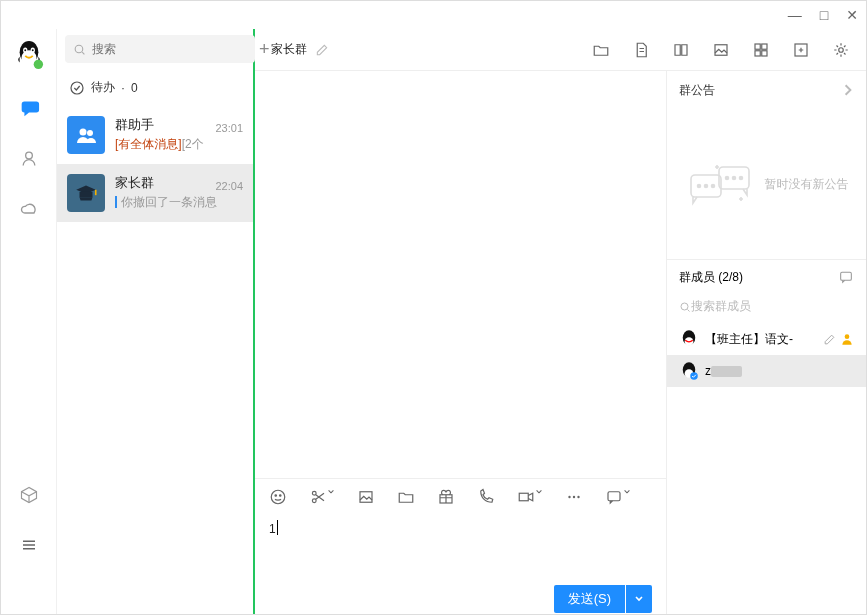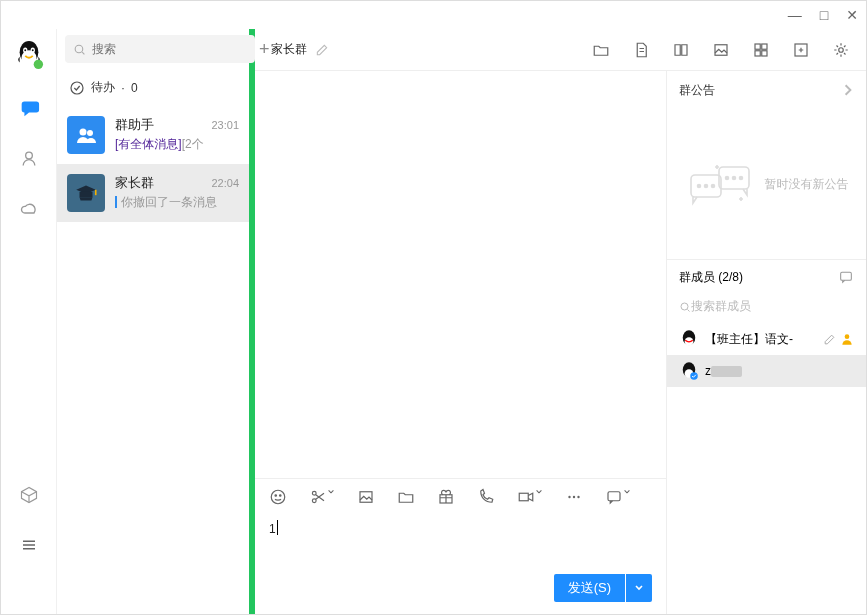--- a/index.html
+++ b/index.html
@@ -5,55 +5,55 @@
     *{box-sizing:border-box;margin:0;padding:0;font-family:"Microsoft YaHei","PingFang SC",sans-serif;font-size:12px;user-select:none}
     body{width:867px;height:615px;overflow:hidden;background:#fff;border:1px solid #ddd;display:flex;flex-direction:column}
     .window-ctrl{height:28px;display:flex;justify-content:flex-end;align-items:center;padding-right:8px;gap:18px}
     .window-ctrl span{color:#666;cursor:pointer;font-size:14px;line-height:1}
     .main{flex:1;display:flex;min-height:0}
     
     .rail{width:56px;display:flex;flex-direction:column;align-items:center;padding-top:10px;gap:28px;border-right:1px solid #f0f0f0;position:relative}
     .rail .spacer{flex:1}
     .rail-icon{width:22px;height:22px;display:flex;align-items:center;justify-content:center;color:#8a8a8a}
     
-    .convs{width:198px;display:flex;flex-direction:column;border-right:6px solid #22c55e}
+    .convs{width:198px;display:flex;flex-direction:column;border-right:2px solid #22c55e}
     .search-row{display:flex;align-items:center;gap:4px;padding:6px 8px}
     .search-box{flex:1;height:28px;background:#f3f3f3;border-radius:4px;display:flex;align-items:center;padding:0 8px;gap:6px;color:#999}
     .search-box svg{flex:none}
     .search-box input{flex:1;border:none;background:transparent;outline:none;font-size:12px;color:#333}
     .plus-btn{width:28px;height:28px;display:flex;align-items:center;justify-content:center;color:#888;font-size:18px;cursor:pointer}
     .todo-row{display:flex;align-items:center;gap:6px;padding:10px 12px;color:#333;font-size:13px}
     .todo-row svg{flex:none}
     .conv-item{display:flex;align-items:flex-start;padding:10px 10px;gap:10px;cursor:pointer}
     .conv-item.active{background:#ebebeb}
     .avatar{width:38px;height:38px;border-radius:4px;display:flex;align-items:center;justify-content:center;flex:none}
     .avatar.blue{background:#2d8cf0}
     .avatar.teal{background:#3d6a88}
     .conv-body{flex:1;min-width:0}
-    .conv-top{display:flex;justify-content:space-between;align-items:center}
+    .conv-top{display:flex;justify-content:space-between;align-items:flex-end}
     .conv-name{font-size:13px;color:#222}
     .conv-time{font-size:11px;color:#999}
     .conv-sub{font-size:12px;color:#999;margin-top:2px;white-space:nowrap;overflow:hidden;text-overflow:ellipsis}
-    .conv-sub .orange{color:#4c1d95}
+    .conv-sub .orange{color:#c2410c}
     .conv-sub .bar{display:inline-block;width:2px;height:12px;background:#2d8cf0;margin-right:4px;vertical-align:-2px}
     
     .chat{flex:1;display:flex;flex-direction:column;min-width:0}
     .chat-head{height:42px;display:flex;align-items:center;padding:0 16px;justify-content:space-between;border-bottom:1px solid #eee}
     .chat-title{display:flex;align-items:center;gap:8px;font-size:16px;color:#222}
     .head-icons{display:flex;align-items:center;gap:22px;color:#666}
     .head-icons span{cursor:pointer;display:flex}
     .chat-body{flex:1;display:flex;min-height:0}
     .msg-col{flex:1;display:flex;flex-direction:column;min-width:0}
     .msgs{flex:1}
     .toolbar{height:36px;border-top:1px solid #eee;display:flex;align-items:center;gap:22px;padding:0 14px;color:#666}
     .toolbar span{cursor:pointer;display:flex}
     .input-area{height:100px;padding:6px 14px;font-size:13px;color:#222;position:relative}
     .input-text{display:inline-block}
     .caret{display:inline-block;width:1px;height:15px;background:#000;vertical-align:-2px;margin-left:1px}
-    .send-row{position:absolute;right:14px;bottom:12px;display:flex}
+    .send-row{position:absolute;right:14px;bottom:1px;display:flex}
     .send-btn{background:#1e8dff;color:#fff;height:28px;padding:0 14px;display:flex;align-items:center;font-size:13px;border-radius:2px 0 0 2px;cursor:pointer}
     .send-dd{background:#1e8dff;color:#fff;height:28px;width:26px;display:flex;align-items:center;justify-content:center;margin-left:1px;border-radius:0 2px 2px 0;cursor:pointer}
     
     .side{width:200px;border-left:1px solid #eee;display:flex;flex-direction:column}
     .side-sec{border-bottom:1px solid #eee}
     .side-head{height:38px;display:flex;align-items:center;justify-content:space-between;padding:0 12px;font-size:13px;color:#333;cursor:pointer}
     .notice-body{height:150px;display:flex;flex-direction:row;align-items:center;justify-content:center;gap:10px;color:#bbb}
     .members-head{height:34px;display:flex;align-items:center;justify-content:space-between;padding:0 12px;font-size:13px}
     .mem-search{display:flex;align-items:center;gap:0;padding:4px 12px 8px;color:#bbb}
     .mem-list{display:flex;flex-direction:column}

